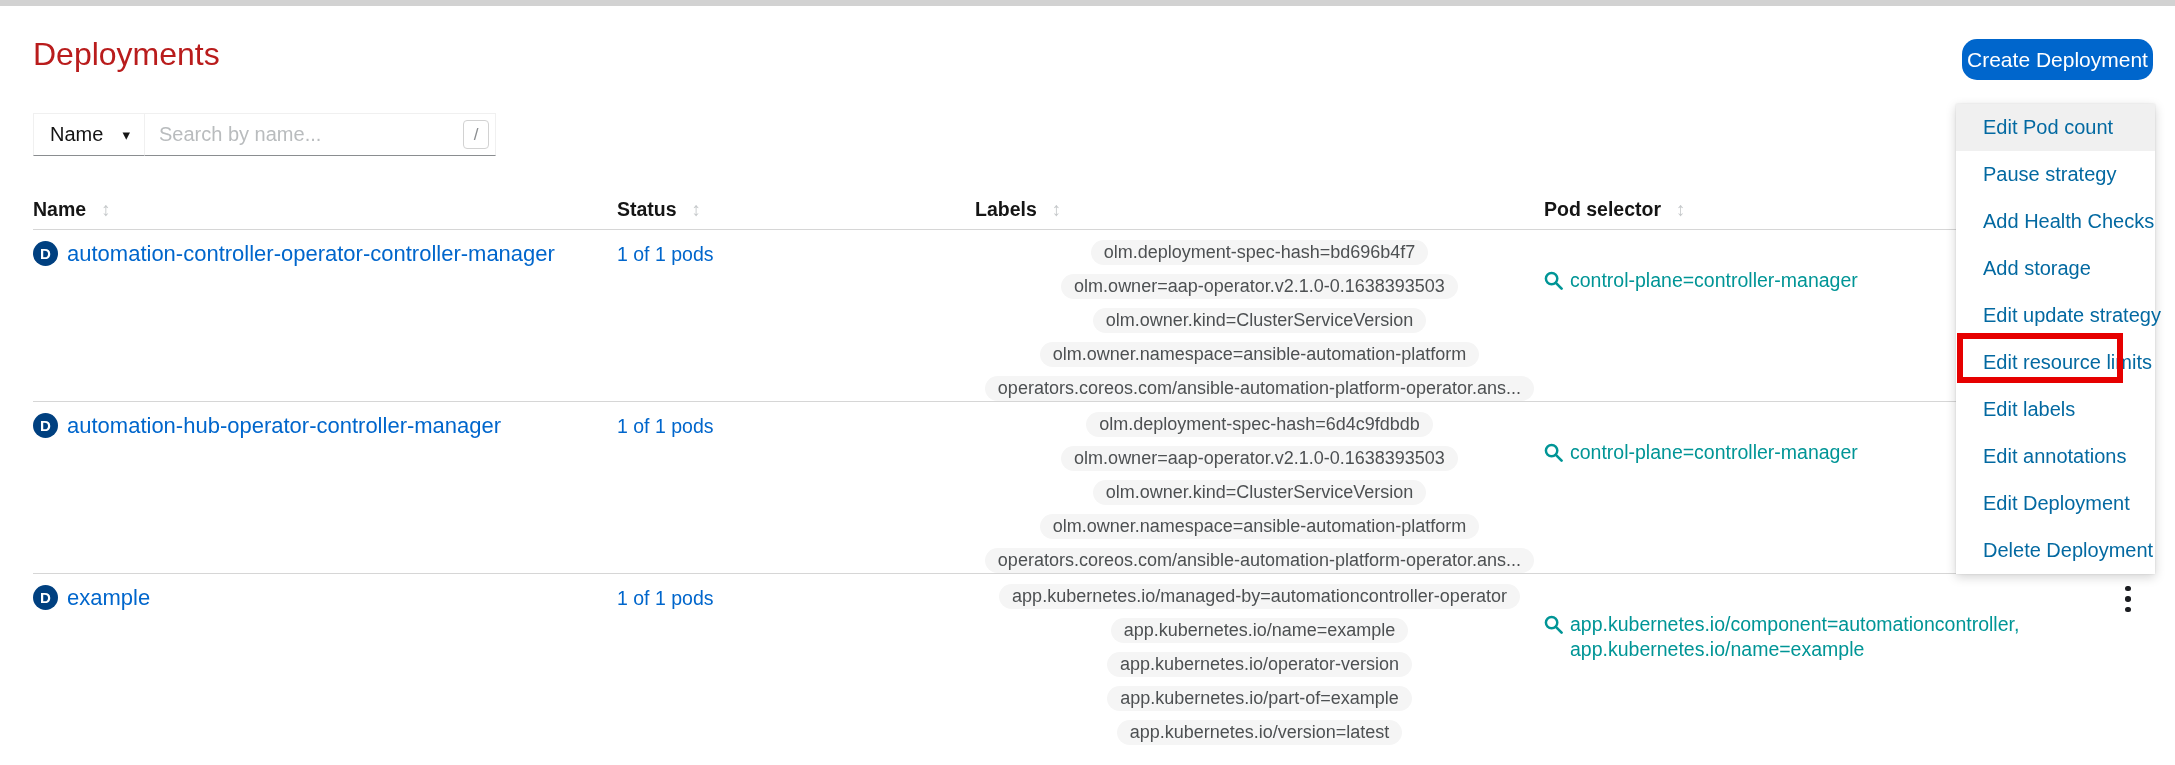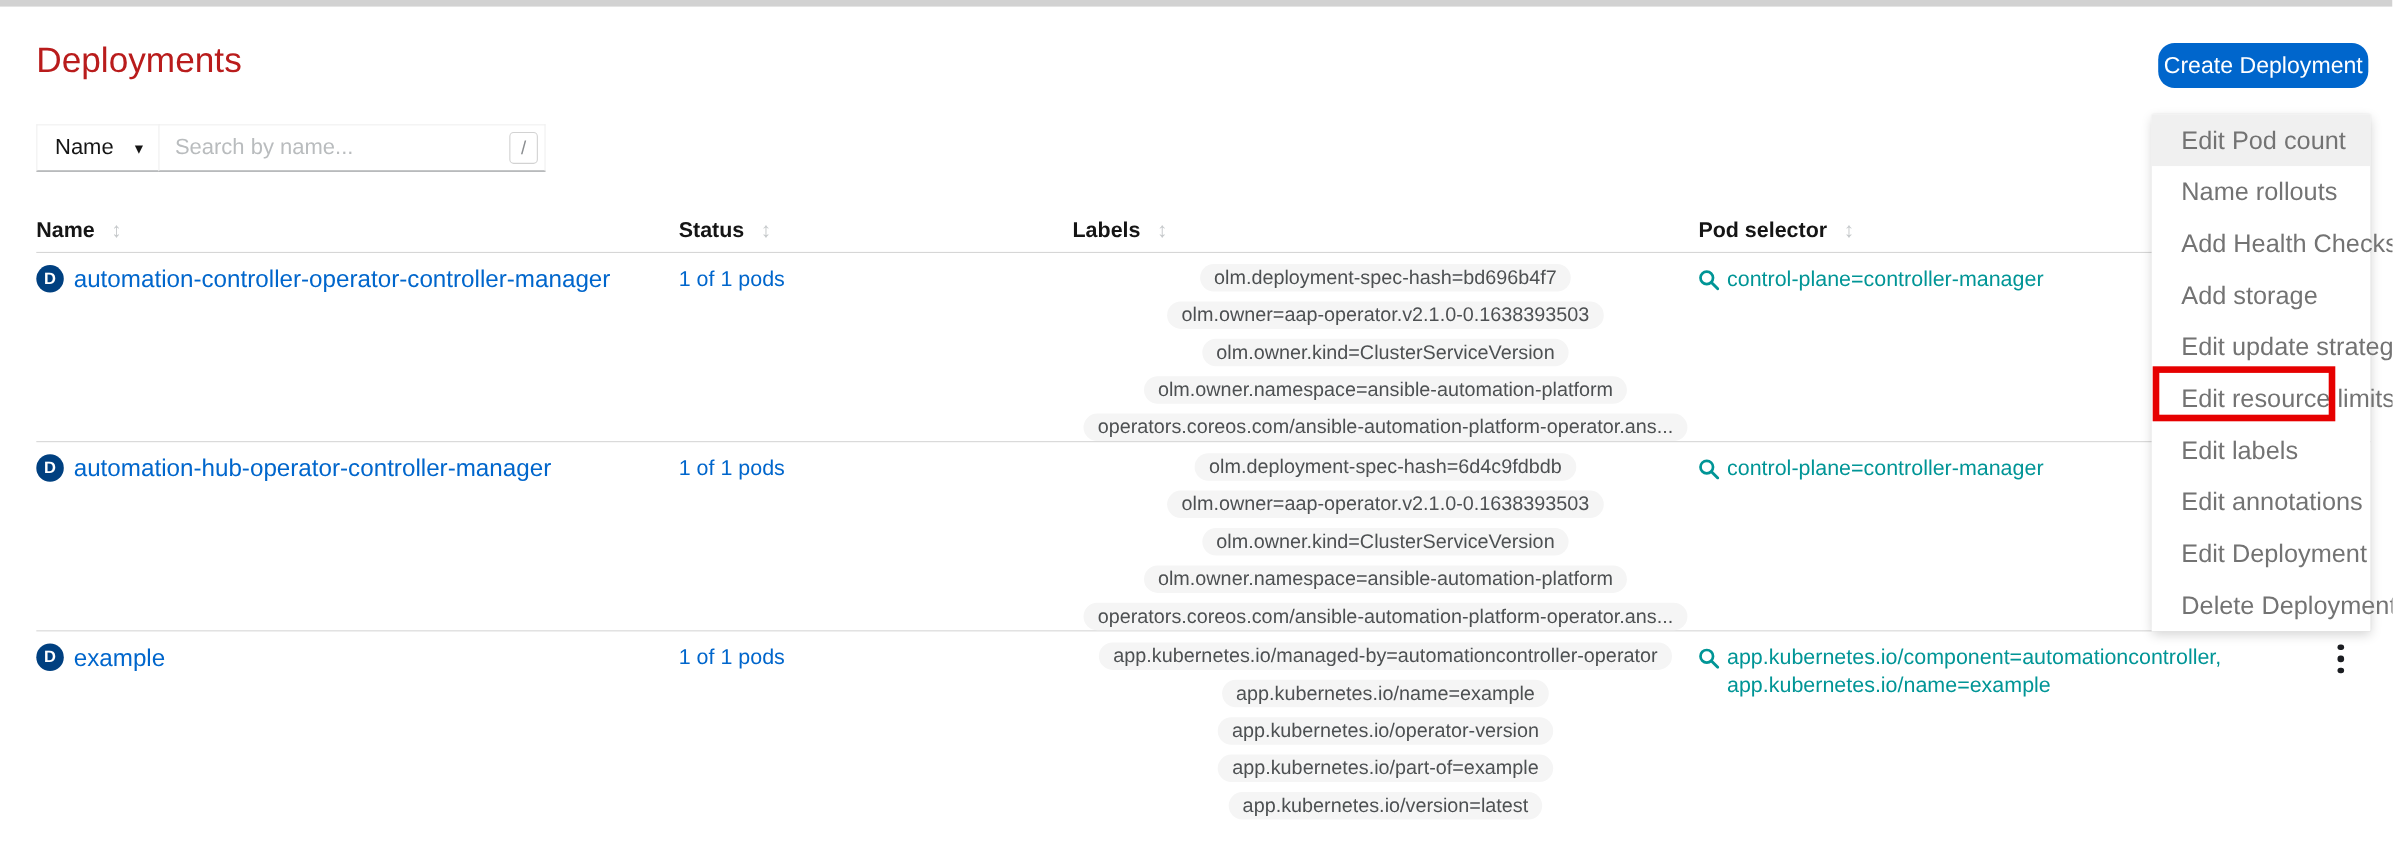--- a/index.html
+++ b/index.html
@@ -46,30 +46,30 @@
   .res-badge { width: 25px; height: 25px; border-radius: 50%; background: #004080; color: #fff;
     font-size: 15px; font-weight: 700; display: inline-flex; align-items: center; justify-content: center;
     margin-right: 9px; flex: 0 0 auto; margin-top: -1px; }
   a.res-link { color: #0066cc; text-decoration: none; font-size: 22px; line-height: 24px; }
   .status-cell a { color: #0066cc; text-decoration: none; font-size: 19.5px; line-height: 24px; }
 
   .labels-cell { display: flex; flex-direction: column; align-items: center; gap: 9px; margin-top: -2px; }
   .pill { background: #f5f5f5; color: #4d5052; border-radius: 13px; padding: 2px 13px;
     font-size: 18px; line-height: 21px; white-space: nowrap; }
 
-  .podsel-cell { display: flex; align-items: flex-start; }
+  .podsel-cell { display: flex; align-items: flex-start; margin-top: 26px; }
   .mag { flex: 0 0 auto; margin-right: 7px; margin-top: 3px; }
   .podsel-lines { display: flex; flex-direction: column; }
   .podsel-lines a { color: #009596; text-decoration: none; font-size: 19.5px; line-height: 25px; }
 
   
   .menu { position: absolute; left: 1956px; top: 104px; width: 199px; height: 470px;
     background: #ffffff; box-shadow: 0 3px 10px rgba(3,3,3,0.18), 0 0 2px rgba(3,3,3,0.10); z-index: 5; }
-  .menu-item { height: 47px; line-height: 47px; padding-left: 27px; font-size: 23px;
-    color: #737373; cursor: pointer; white-space: nowrap; }
+  .menu-item { height: 47px; line-height: 47px; padding-left: 27px; font-size: 20px;
+    color: #0369a1; cursor: pointer; white-space: nowrap; }
   .menu-item.hovered { background: #f0f0f0; }
 
   .red-box { position: absolute; left: 1957px; top: 333px; width: 166px; height: 50px;
     border: 6px solid #e60000; z-index: 6; pointer-events: none; }
 
   .kebab { position: absolute; left: 2119px; top: 581px; width: 18px; height: 36px;
     display: flex; flex-direction: column; align-items: center; justify-content: center; gap: 5px;
     cursor: pointer; background: none; border: none; z-index: 4; }
   .kebab .dot { width: 5.5px; height: 5.5px; border-radius: 50%; background: #1b1d21; }
 </style>
@@ -189,21 +189,21 @@
         <div class="podsel-lines">
           <a href="#">app.kubernetes.io/component=automationcontroller,</a>
           <a href="#">app.kubernetes.io/name=example</a>
         </div>
       </div>
     </div>
   </div>
 
   <div class="menu">
     <div class="menu-item hovered">Edit Pod count</div>
-    <div class="menu-item">Name rollouts</div>
+    <div class="menu-item">Pause strategy</div>
     <div class="menu-item">Add Health Checks</div>
     <div class="menu-item">Add storage</div>
     <div class="menu-item">Edit update strategy</div>
     <div class="menu-item">Edit resource limits</div>
     <div class="menu-item">Edit labels</div>
     <div class="menu-item">Edit annotations</div>
     <div class="menu-item">Edit Deployment</div>
     <div class="menu-item">Delete Deployment</div>
   </div>
 

